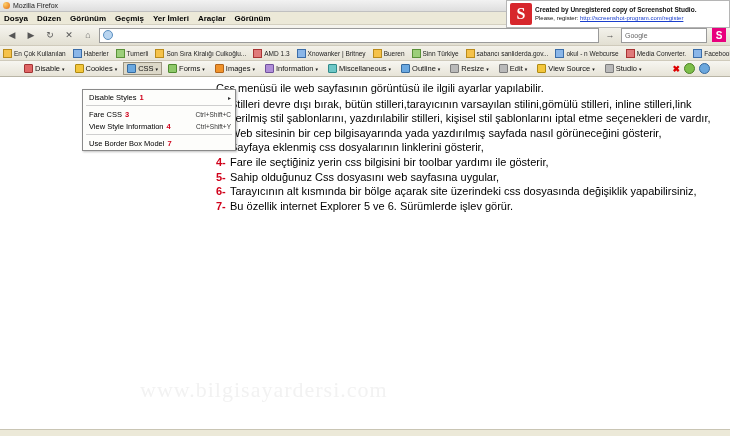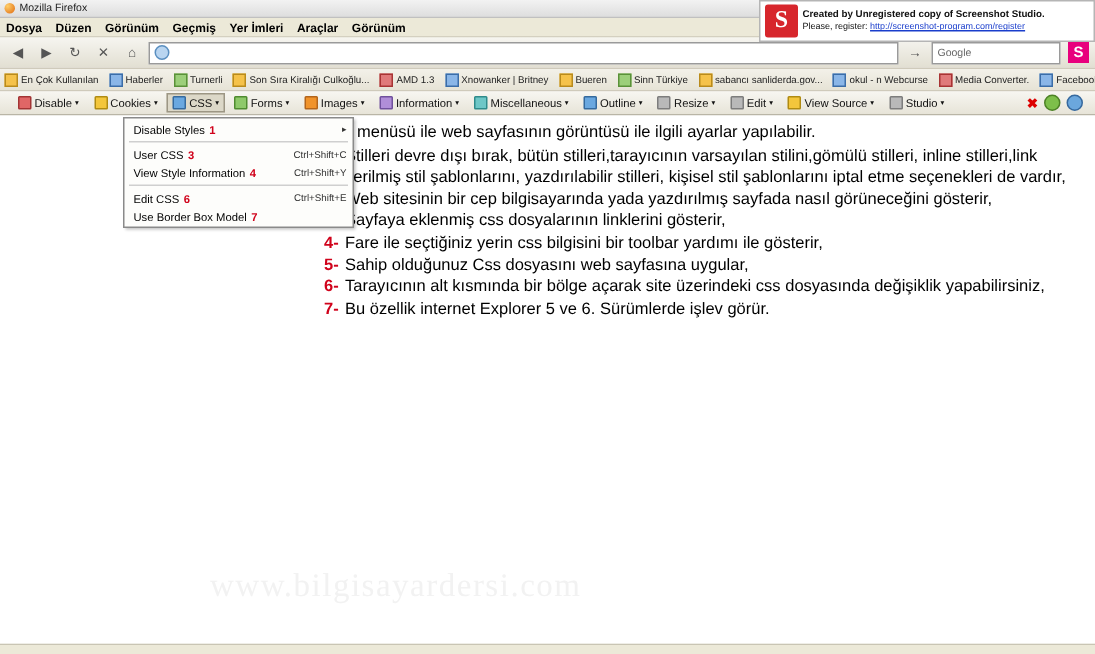--- a/index.html
+++ b/index.html
@@ -92,21 +92,21 @@
   .bm.green i{background:#9ccf7a;border-color:#5a9139;}
   .bm.red i{background:#e07a7a;border-color:#a83434;}
 
   
   .devbar{
     height:15px;
     background:linear-gradient(#f7f6f1,#e7e4d8);
     border-bottom:1px solid #b9b5a6;
     display:flex;align-items:center;
     font-size:7.5px;color:#111;
-    padding:0 8px;gap:2px;
+    padding:0 20px;gap:2px;
   }
   .devitem{
     display:flex;align-items:center;gap:2px;
     padding:1px 3px;border:1px solid transparent;
   }
   .devitem.active{
     background:#dcd8c8;border:1px solid #9c9684;
   }
   .dot{width:7px;height:7px;display:inline-block;border-radius:1px;}
   .dot.gray{background:#b9b9b9;border:1px solid #7d7d7d;}
@@ -134,21 +134,21 @@
   .watermark{
     position:absolute;left:140px;top:300px;
     font-size:22px;color:#f2f2f2;
     letter-spacing:1px;
     font-family:"Liberation Serif", serif;
     white-space:nowrap;
   }
 
   
   .menu{
-    position:absolute;left:82px;top:1px;
+    position:absolute;left:82px;top:12px;
     width:152px;
     background:#fdfdfb;
     border:1px solid #8a8a8a;
     box-shadow:1px 1px 2px rgba(0,0,0,.25);
     font-size:7.5px;
     padding:1px 0;
     z-index:5;
   }
   .menu .mi{
     display:flex;align-items:center;
@@ -377,35 +377,30 @@
     <div class="watermark">www.bilgisayardersi.com</div>
 
     <div class="menu">
       <div class="mi">
         <span class="lbl">Disable Styles</span>
         <span class="num">1</span>
         <span class="arrow">▸</span>
       </div>
       <div class="sep"></div>
       <div class="mi">
-        <span class="lbl">User CSS</span>
+        <span class="lbl">Fare CSS</span>
         <span class="num">3</span>
         <span class="acc">Ctrl+Shift+C</span>
       </div>
       <div class="mi">
         <span class="lbl">View Style Information</span>
         <span class="num">4</span>
         <span class="acc">Ctrl+Shift+Y</span>
       </div>
       <div class="sep"></div>
-      <div class="mi">
-        <span class="lbl">Edit CSS</span>
-        <span class="num">6</span>
-        <span class="acc">Ctrl+Shift+E</span>
-      </div>
       <div class="mi">
         <span class="lbl">Use Border Box Model</span>
         <span class="num">7</span>
       </div>
     </div>
 
     <div class="article">
       <div class="lead">Css menüsü ile web sayfasının görüntüsü ile ilgili ayarlar yapılabilir.</div>
       <div class="row">
         <span class="mark">1-</span>

